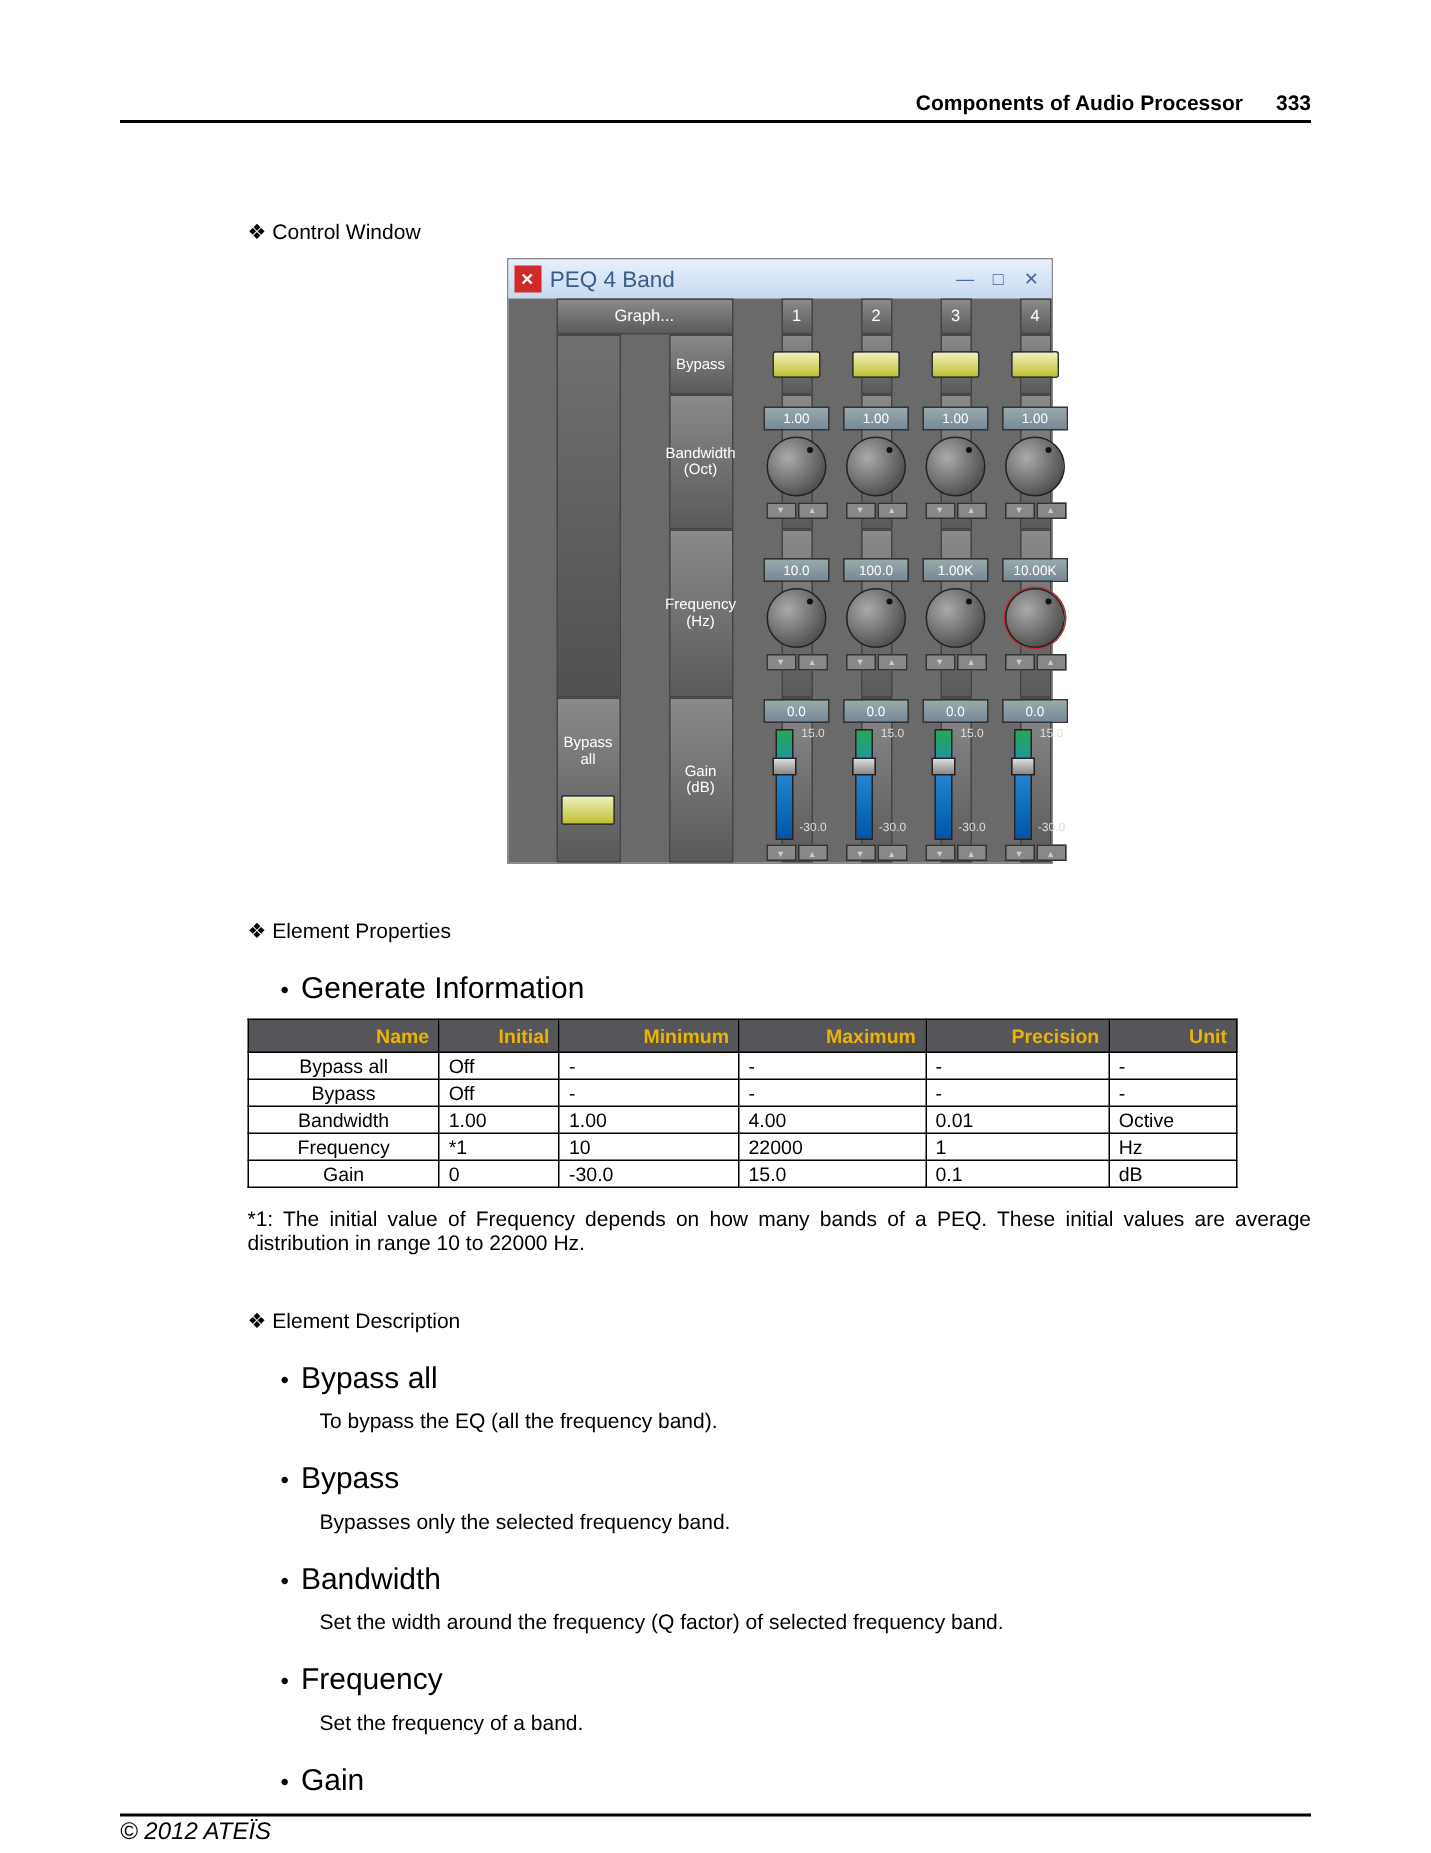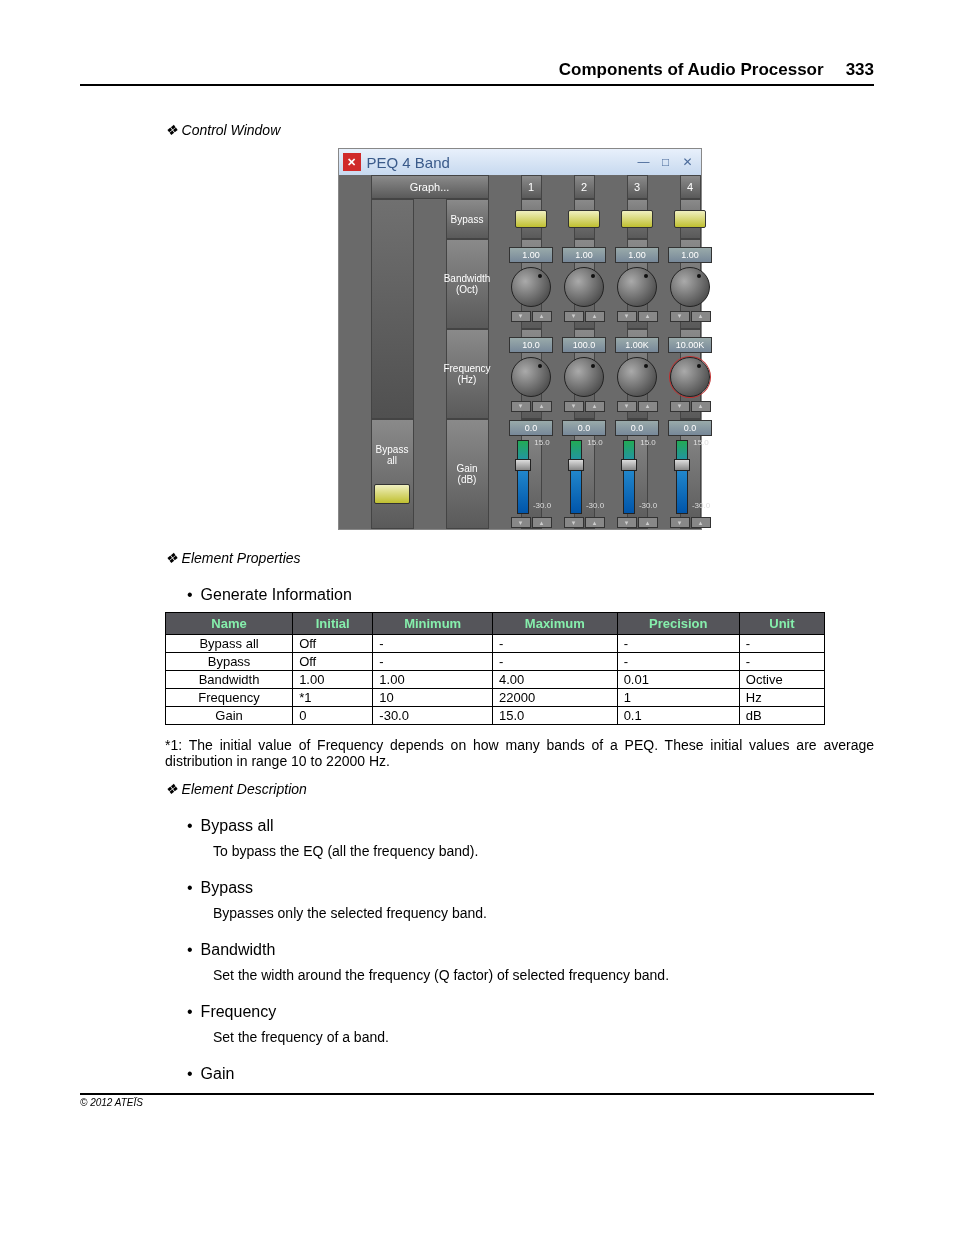--- a/index.html
+++ b/index.html
@@ -16,37 +16,36 @@
   }
   .header-line {
     border-bottom: 2px solid #000;
     margin-bottom: 8px;
   }
   .header {
     display: flex;
     justify-content: flex-end;
     align-items: center;
     font-weight: bold;
-    font-size: 17px;
+    font-size: 14px;
     padding-bottom: 4px;
   }
   .header-title { margin-right: 22px; }
   .header-page { }
   .content { padding: 20px 0 0 85px; }
   .diamond-heading {
     font-size: 14px;
-    margin: 8px 0 10px 0;
-    font-style: italic;
+    margin: 36px 0 10px 0;
   }
   .diamond-heading::before {
     content: "❖";
     margin-right: 4px;
   }
   .bullet-heading {
-    font-size: 16px;
+    font-size: 20px;
     margin: 20px 0 8px 22px;
   }
   .bullet-heading::before {
     content: "•";
     margin-right: 8px;
     font-size: 16px;
   }
   .sub-text {
     margin: 8px 0 8px 48px;
     font-size: 14px;
@@ -54,21 +53,21 @@
   .note {
     font-size: 14px;
     margin: 12px 0;
     text-align: justify;
   }
   .footer {
     border-top: 2px solid #000;
     margin-top: 10px;
     padding-top: 2px;
     font-style: italic;
-    font-size: 10px;
+    font-size: 16px;
   }
 
   
   .control-window {
     width: 362px;
     margin: 10px auto 20px auto;
     background: linear-gradient(#dbe8f7, #bcd0e8);
     border: 1px solid #888;
     font-size: 11px;
   }
@@ -109,21 +108,21 @@
     color: #fff;
     font-size: 10px;
     text-align: center;
     box-sizing: border-box;
     margin-left: 32px;
   }
   .cw-head { height: 24px; font-size: 11px; }
   .cw-graph { grid-column: 1 / 3; }
   .cw-row-bypass { height: 40px; }
   .cw-row-bw { height: 90px; }
-  .cw-row-freq { height: 90px; }
+  .cw-row-freq { height: 112px; }
   .cw-row-gain { height: 110px; }
   .cw-left-tall { grid-row: 2 / 5; background: linear-gradient(#707070,#505050); }
   .cw-left-gain { grid-row: 5 / 6; }
   .cw-bypass-btn {
     width: 30px; height: 16px;
     background: linear-gradient(#f0f0c0,#c0c030);
     border: 1px solid #333;
     border-radius: 2px;
   }
   .cw-val {
@@ -182,24 +181,25 @@
 
   
   .prop-table {
     border-collapse: collapse;
     width: 660px;
     margin: 8px 0 12px 0;
     font-size: 13px;
   }
   .prop-table th {
     background: #55555a;
-    color: #86efac;
+    color: #eab308;
     font-weight: bold;
     border: 1px solid #000;
     padding: 3px 6px;
+    text-align: right;
   }
   .prop-table td {
     border: 1px solid #000;
     padding: 1px 6px;
     text-align: left;
   }
   .prop-table td.name { text-align: center; }
 </style>
 </head>
 <body>

